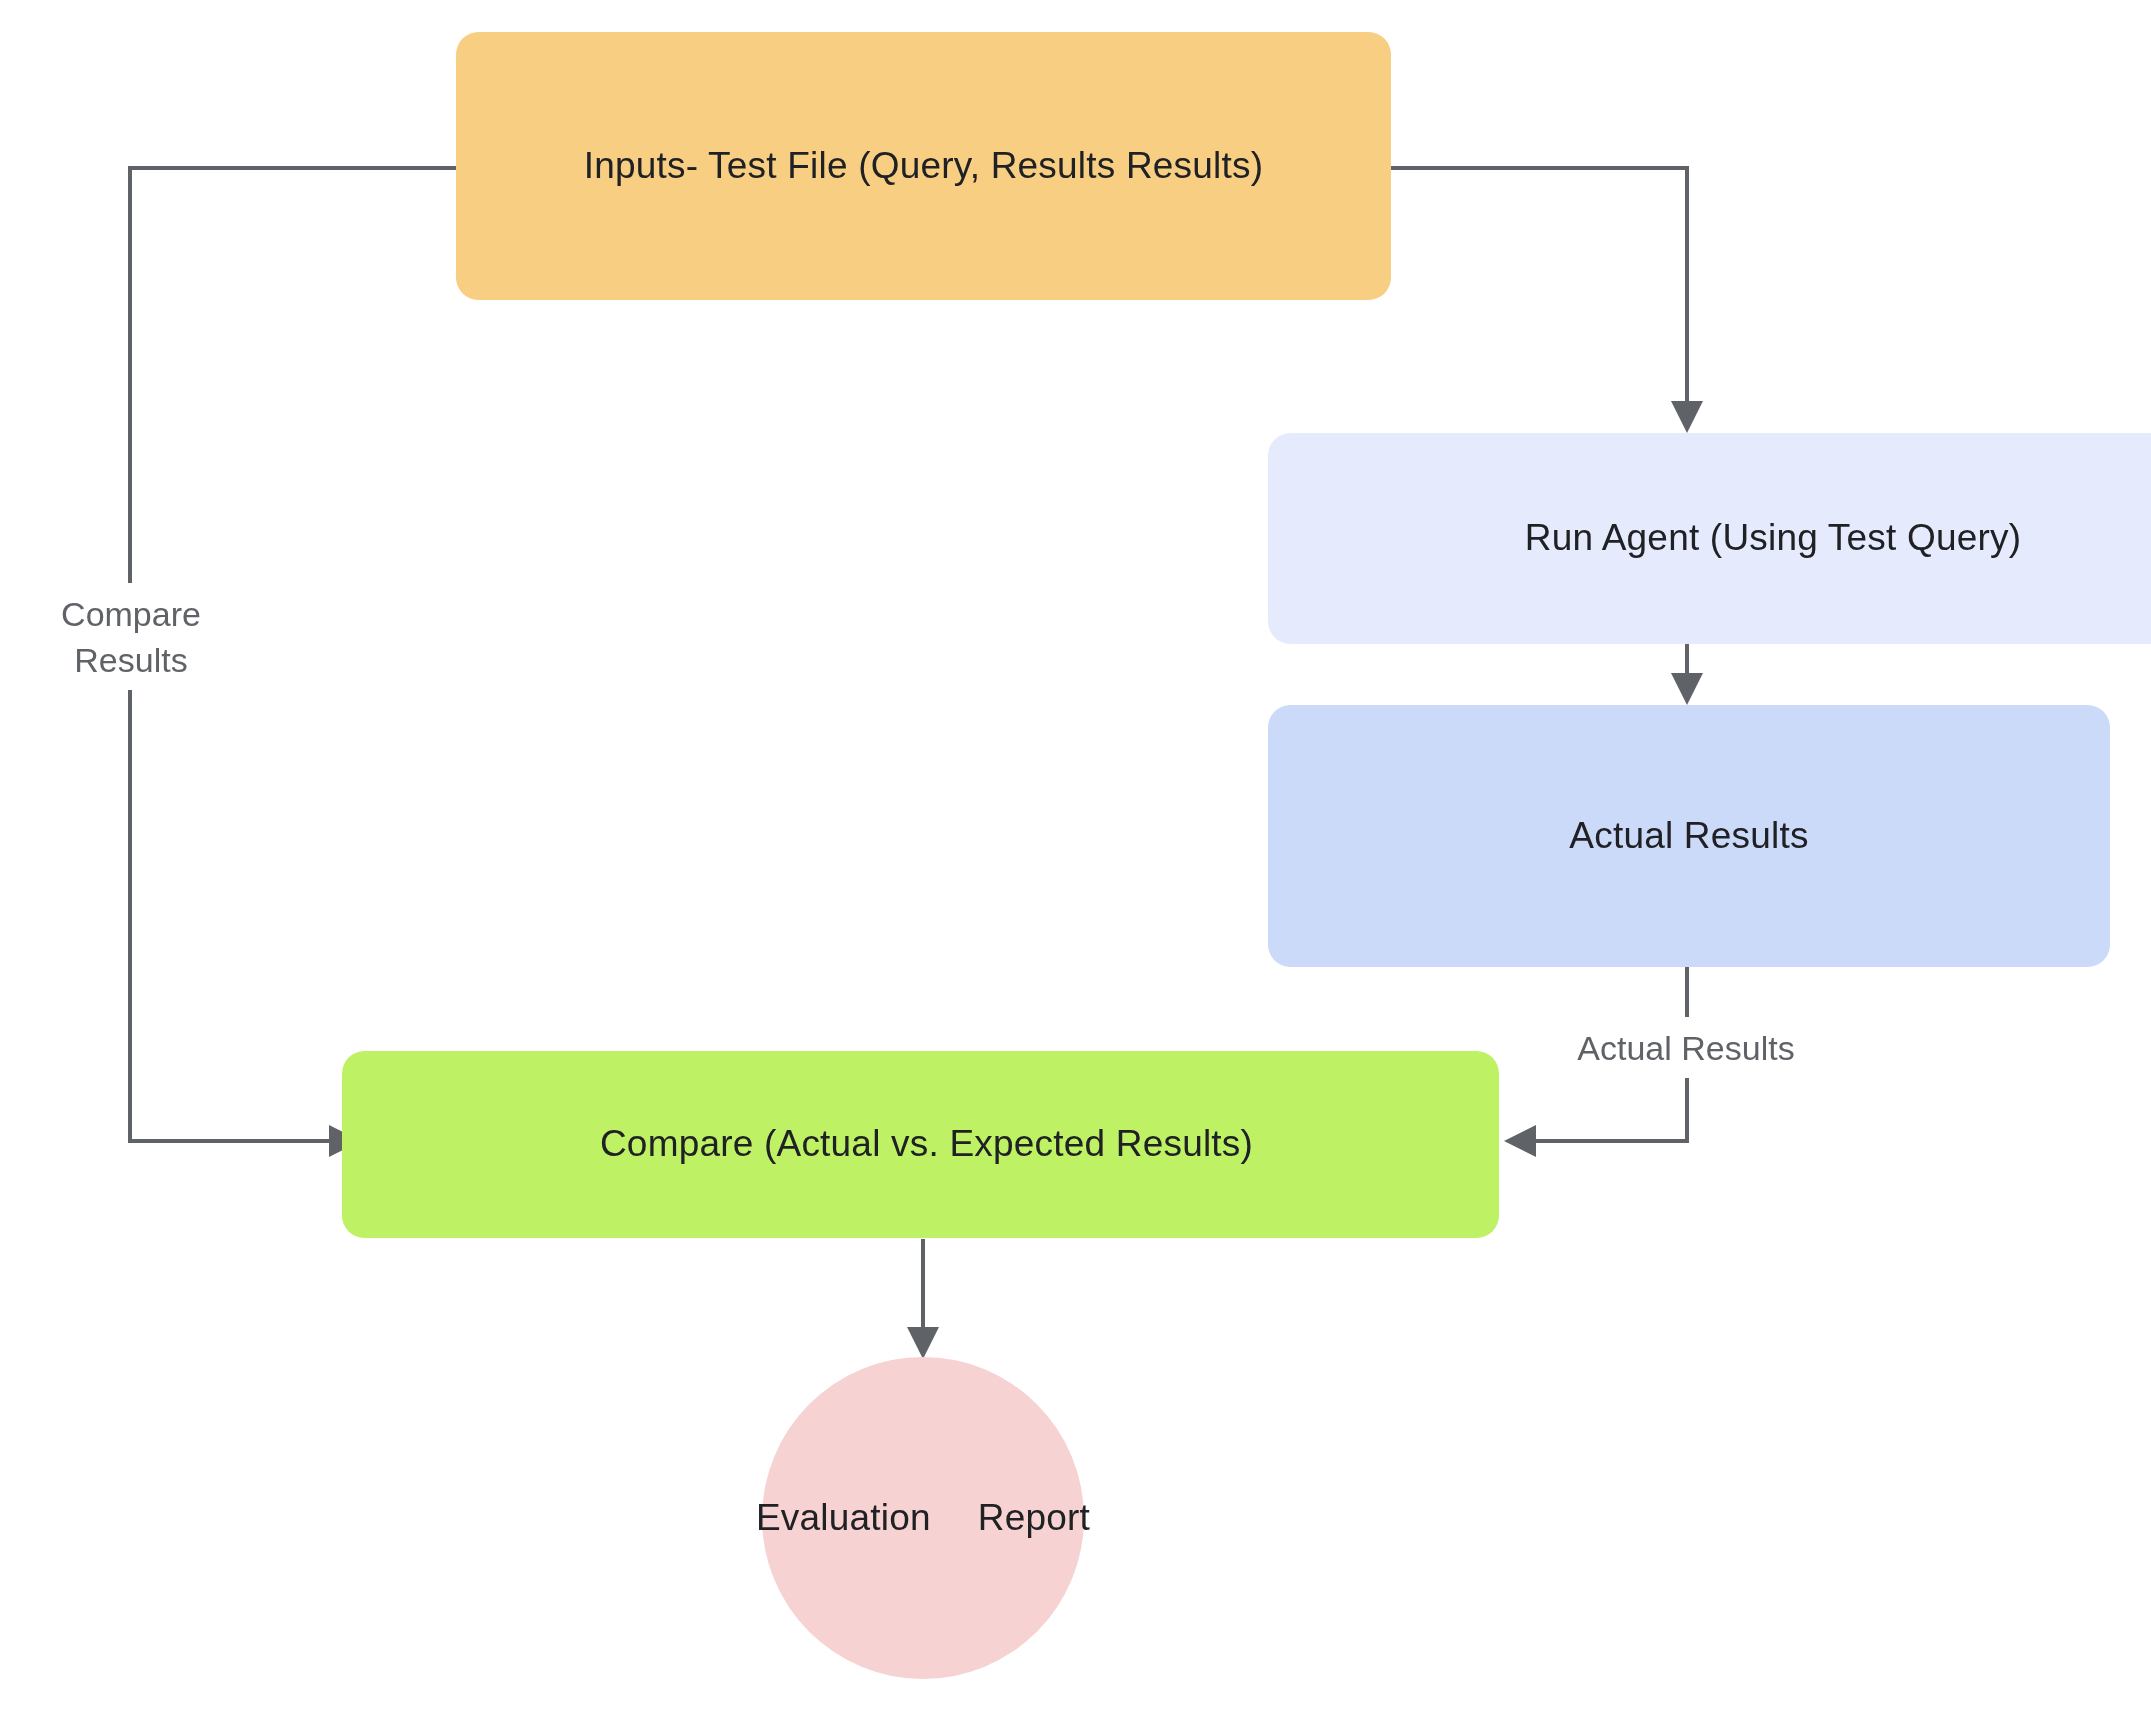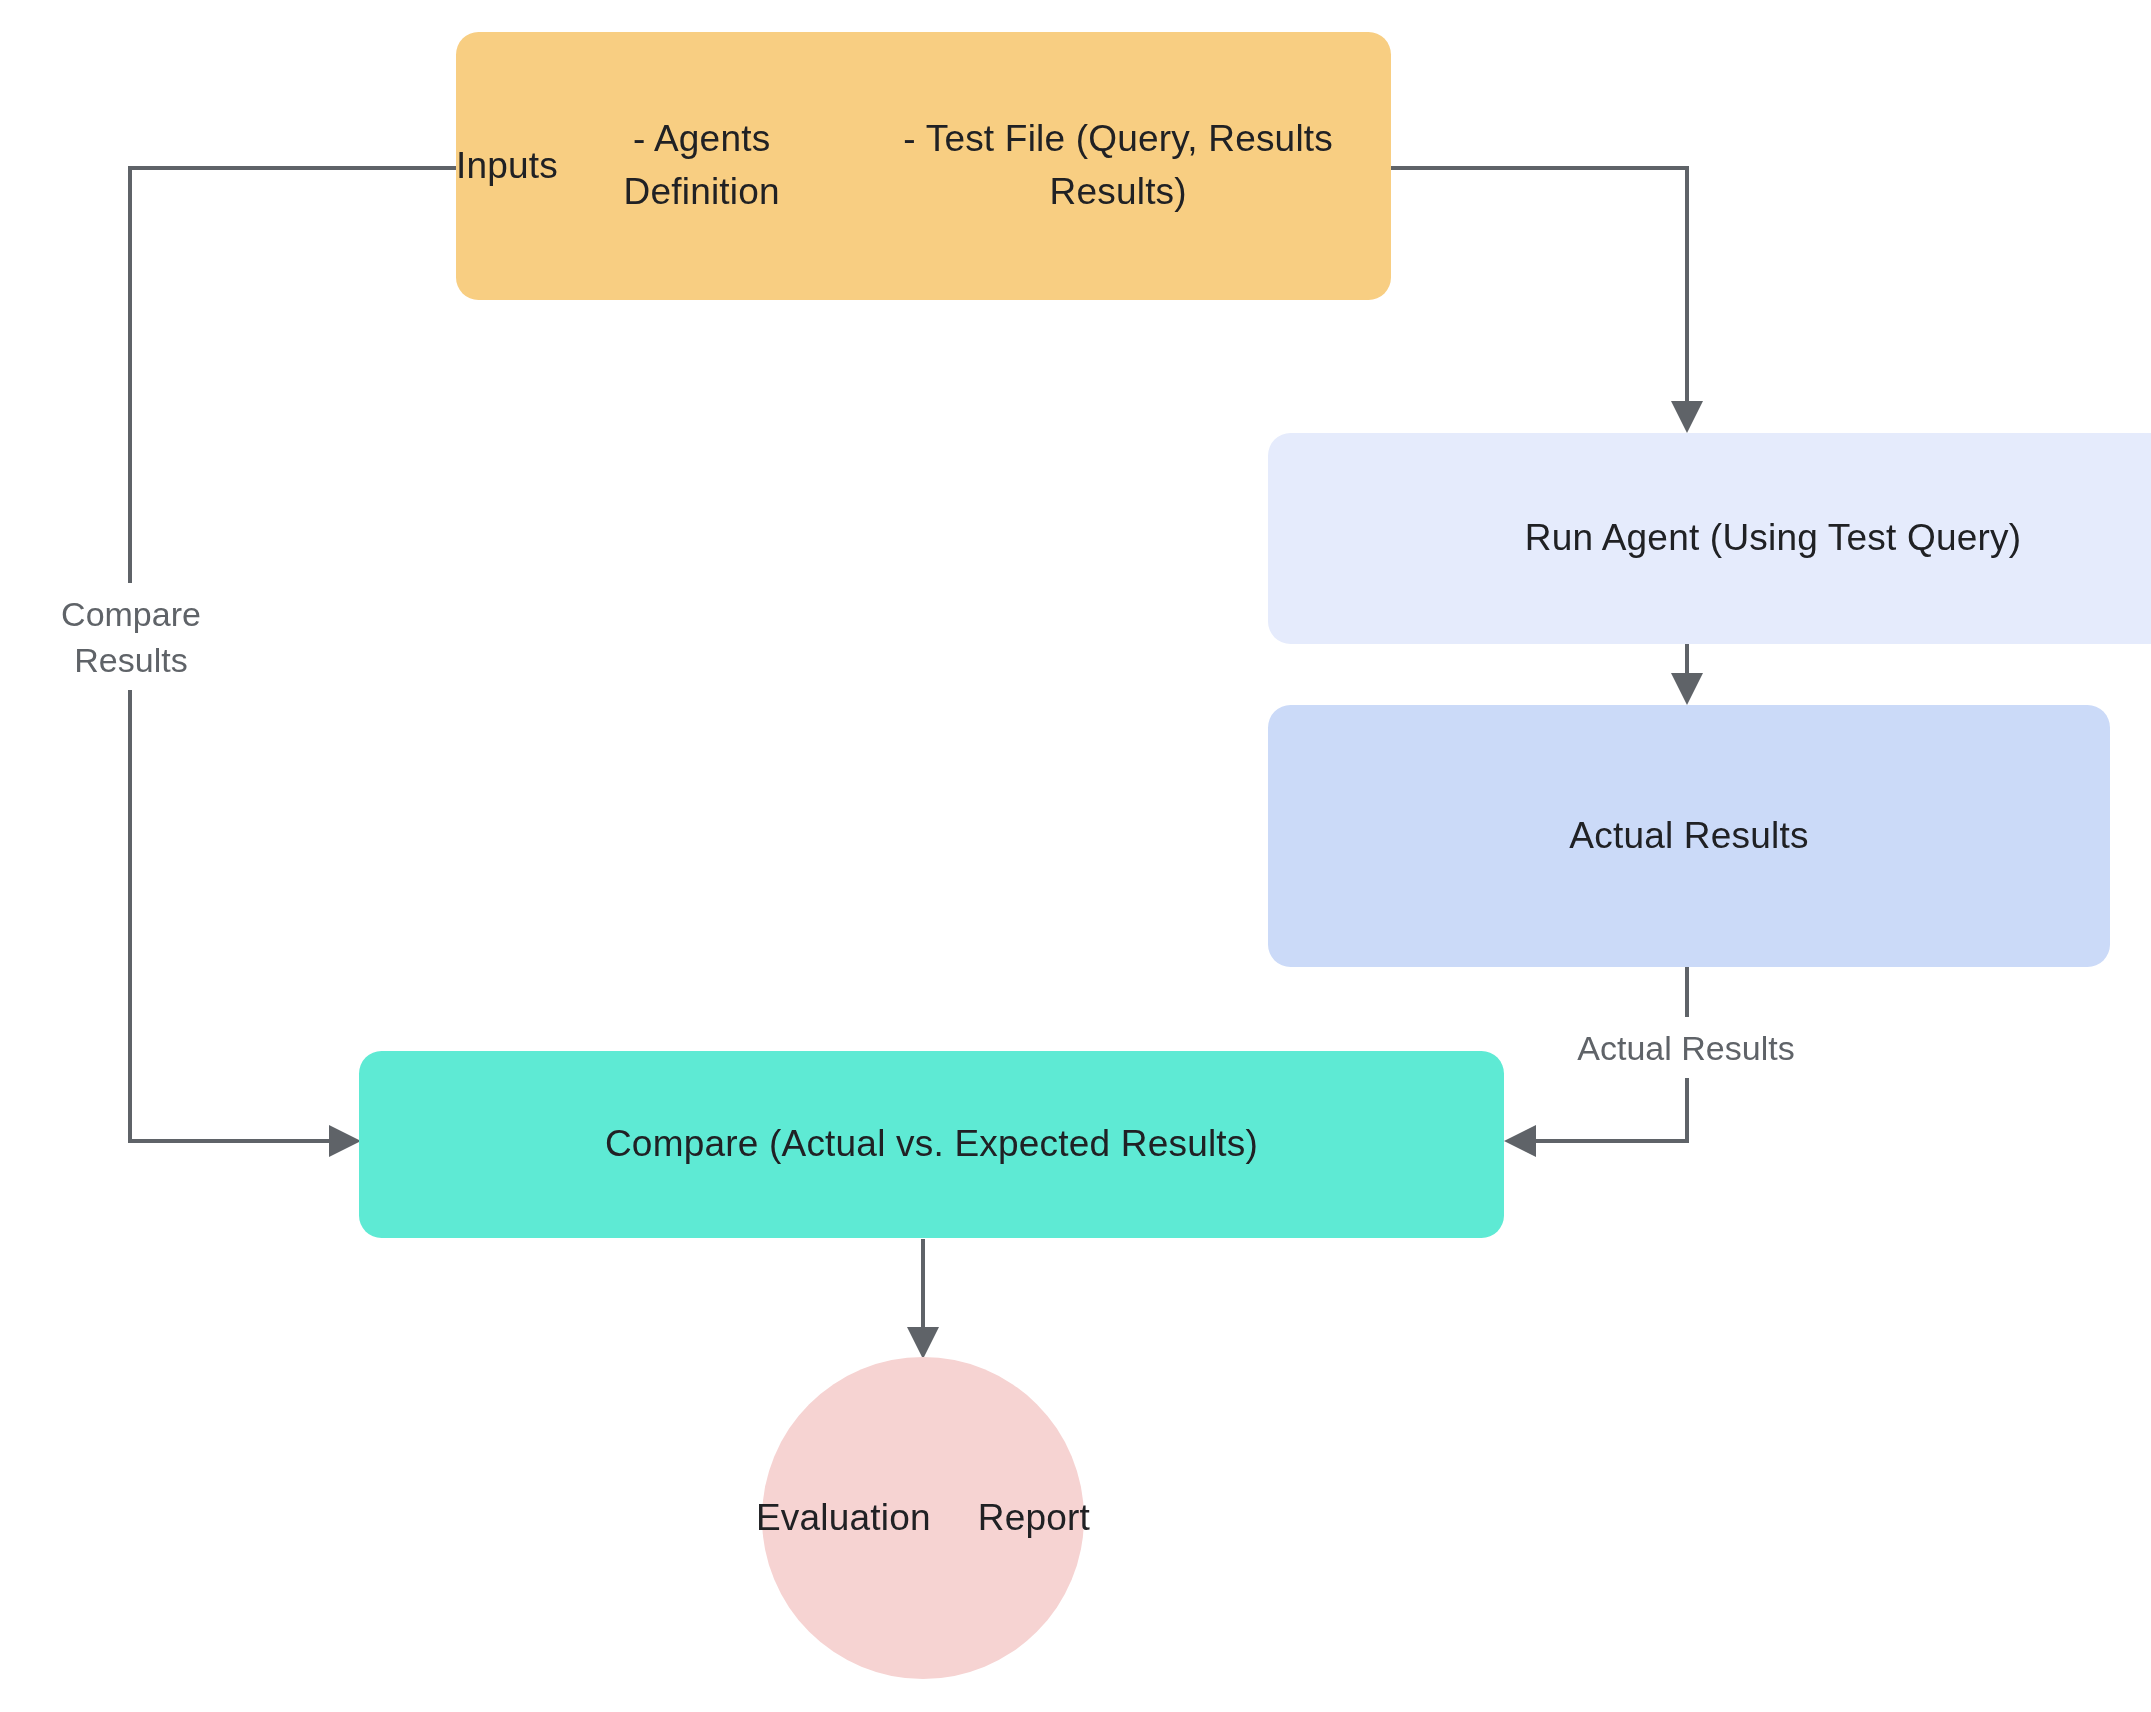--- a/index.html
+++ b/index.html
@@ -40,22 +40,23 @@
   }
   .node-run-agent {
     left: 1268px; top: 433px; width: 1010px; height: 211px;
     background: #E5EBFC;
   }
   .node-actual-results {
     left: 1268px; top: 705px; width: 842px; height: 262px;
     background: #CBDAF8;
   }
   .node-compare {
-    left: 359px; top: 1051px; width: 1145px; height: 187px;
-    background: #5eead4;
+    left: 342px; top: 1051px; width: 1145px; height: 187px;
+    background: #bef264;
+    padding-left: 12px;
   }
   .node-evaluation {
     left: 762px; top: 1357px; width: 322px; height: 322px;
     background: #F6D3D2;
     border-radius: 50%;
     gap: 47px;
   }
   .seg {
     position: absolute;
     background: var(--line);
@@ -118,21 +119,20 @@
   <div class="arr arr-left" style="left:1504px; top:1125px;"></div>
   <div class="edge-label" style="left:1686px; top:1017px;">
     <span>Actual Results</span>
   </div>
 
   <div class="seg" style="left:921px; top:1239px; width:3.7px; height:90px;"></div>
   <div class="arr arr-down" style="left:907px; top:1327px;"></div>
 
   <div class="node node-inputs">
     <span>Inputs</span>
-    <span>- Agents Definition</span>
     <span>- Test File (Query, Results Results)</span>
   </div>
 
   <div class="node node-run-agent">
     <span>Run Agent (Using Test Query)</span>
   </div>
 
   <div class="node node-actual-results">
     <span>Actual Results</span>
   </div>

